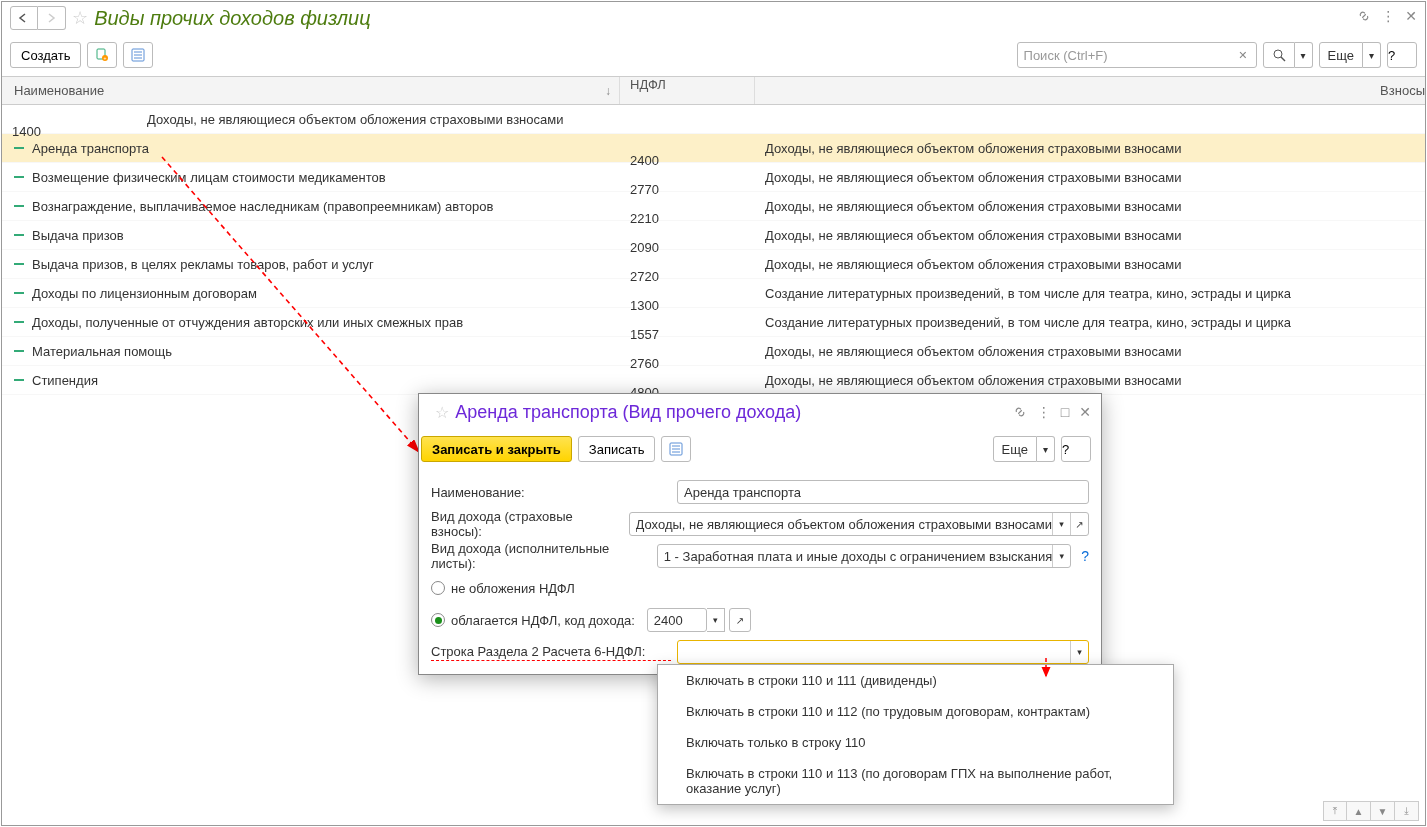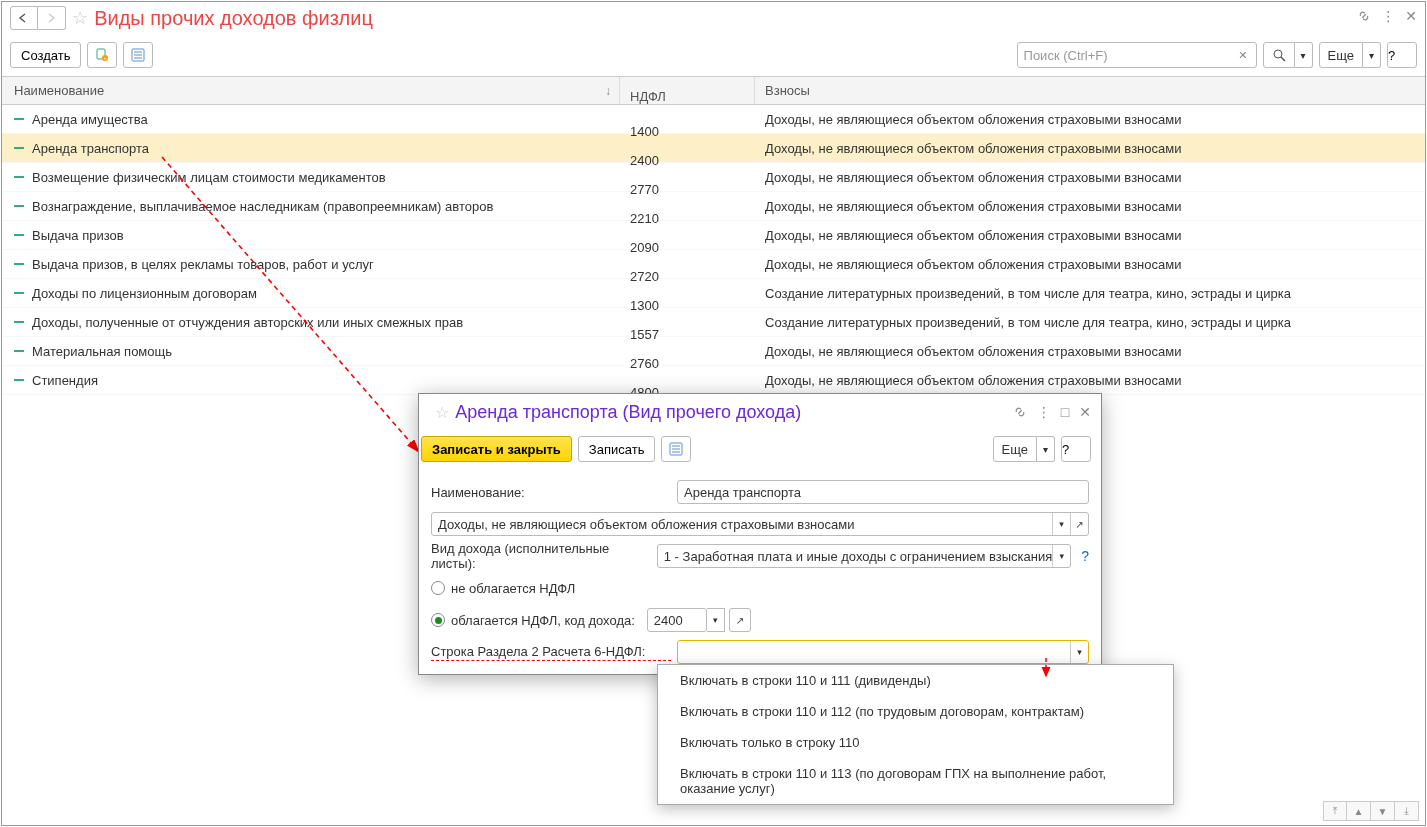--- a/index.html
+++ b/index.html
@@ -6,21 +6,21 @@
 body { font-family: Arial, sans-serif; font-size: 13px; color: #333; background: #fff; width: 1427px; height: 827px; overflow: hidden; position: relative; }
 .window { border: 1px solid #999; height: 825px; margin: 1px; position: relative; background: #fff; }
 
 
 .titlebar { display: flex; align-items: center; padding: 4px 8px; height: 32px; position: relative; }
 .nav-btns { display: flex; gap: 0; }
 .nav-btn { width: 28px; height: 24px; border: 1px solid #bbb; background: #fff; display: flex; align-items: center; justify-content: center; cursor: pointer; }
 .nav-btn:first-child { border-radius: 3px 0 0 3px; }
 .nav-btn:last-child { border-radius: 0 3px 3px 0; border-left: none; color: #bbb; }
 .star { color: #ccc; font-size: 18px; margin: 0 6px; }
-.wtitle { font-size: 20px; color: #ef4444; }
+.wtitle { font-size: 20px; color: #4d7c0f; font-style: italic; }
 .titlebar-right { position: absolute; right: 8px; top: 6px; display: flex; align-items: center; gap: 10px; }
 .titlebar-right .ico { color: #888; font-size: 14px; cursor: pointer; }
 
 
 .toolbar { display: flex; padding: 8px 8px; gap: 6px; position: relative; }
 .btn { border: 1px solid #bbb; background: #fff; border-radius: 3px; padding: 4px 10px; height: 26px; font-size: 13px; cursor: pointer; display: inline-flex; align-items: center; gap: 4px; }
 .btn.icon-only { padding: 4px 6px; width: 30px; justify-content: center; }
 .toolbar-right { position: absolute; right: 8px; top: 8px; display: flex; gap: 6px; align-items: center; }
 .search-box { border: 1px solid #bbb; border-radius: 3px; height: 26px; width: 240px; padding: 0 6px; color: #999; display: flex; align-items: center; }
 .search-box input { border: none; outline: none; flex: 1; font-size: 13px; color: #333; }
@@ -29,22 +29,22 @@
 .btn-dd { display: inline-flex; }
 .btn-dd .seg { border: 1px solid #bbb; height: 26px; display: flex; align-items: center; justify-content: center; background: #fff; cursor: pointer; }
 .btn-dd .seg.main { border-radius: 3px 0 0 3px; padding: 0 8px; }
 .btn-dd .seg.arrow { border-radius: 0 3px 3px 0; width: 18px; border-left: none; font-size: 10px; }
 
 
 .tbl { border-top: 1px solid #ccc; }
 .tbl-head { display: flex; background: #f4f4f4; border-bottom: 1px solid #ccc; height: 28px; align-items: center; font-size: 13px; color: #555; }
 .col-name { flex: 0 0 618px; padding-left: 12px; display: flex; align-items: center; justify-content: space-between; border-right: 1px solid #ddd; height: 100%; }
 .col-name .sort { margin-right: 8px; color: #888; font-size: 12px; }
-.col-ndfl { flex: 0 0 135px; padding-left: 10px; border-right: 1px solid #ddd; height: 100%; display: flex; align-items: flex-end; }
-.col-fee { flex: 1; padding-left: 10px; height: 100%; display: flex; align-items: center; }
+.col-ndfl { flex: 0 0 135px; padding-left: 10px; border-right: 1px solid #ddd; height: 100%; display: flex; align-items: flex-start; }
+.col-fee { flex: 1; padding-left: 10px; height: 100%; display: flex; align-items: center; justify-content: flex-end; }
 .row { display: flex; height: 29px; align-items: center; border-bottom: 1px solid #f7f7f7; }
 .row.sel { background: #fdf0c8; }
 .row .c1 { flex: 0 0 618px; padding-left: 12px; display: flex; align-items: center; gap: 8px; }
 .row .c2 { flex: 0 0 135px; padding-left: 10px; margin-top: 24px; }
 .row .c3 { flex: 1; padding-left: 10px; white-space: nowrap; overflow: hidden; text-overflow: ellipsis; }
 .row .dash { width: 10px; height: 2px; background: #3a7; display: inline-block; }
 
 
 .footer-nav { position: absolute; bottom: 4px; right: 6px; display: flex; }
 .footer-nav .fbtn { width: 24px; height: 20px; border: 1px solid #ccc; border-left: none; background: #f8f8f8; display: flex; align-items: center; justify-content: center; font-size: 10px; color: #888; cursor: pointer; }
@@ -80,21 +80,21 @@
 .small-dd { width: 18px; height: 24px; border: 1px solid #bbb; border-left: none; display: flex; align-items: center; justify-content: center; font-size: 9px; cursor: pointer; }
 .small-open { width: 22px; height: 24px; border: 1px solid #bbb; border-radius: 3px; margin-left: 4px; display: flex; align-items: center; justify-content: center; font-size: 10px; cursor: pointer; }
 
 .hl-row { position: relative; }
 .hl-row .flabel { border-bottom: 1px dashed red; padding-bottom: 1px; }
 .hl-input { border: 1px solid #e8b400 !important; background: #fff; flex: 1; display: flex; }
 .hl-input .dd { border-left: 1px solid #e8b400; }
 
 
 .droplist { position: absolute; left: 657px; top: 664px; width: 517px; background: #fff; border: 1px solid #aaa; box-shadow: 0 4px 14px rgba(0,0,0,.25); z-index: 20; }
-.droplist .opt { padding: 8px 22px; cursor: pointer; font-size: 13px; }
+.droplist .opt { padding: 8px 28px; cursor: pointer; font-size: 13px; }
 
 
 svg { display: block; }
 .link-ico { width: 14px; height: 14px; }
 </style>
 </head>
 <body>
 
 <div class="window">
 
@@ -171,24 +171,20 @@
       </div>
       <div class="col-ndfl">
           <span>НДФЛ</span>
         </div>
       <div class="col-fee">
           <span>Взносы</span>
         </div>
     </div>
     <div id="rows">
         <div class="row">
-          <div class="c1">
-            <span class="dash"></span>
-            <span>Аренда имущества</span>
-          </div>
           <div class="c2">1400</div>
           <div class="c3">Доходы, не являющиеся объектом обложения страховыми взносами</div>
         </div>
         <div class="row sel">
           <div class="c1">
             <span class="dash"></span>
             <span>Аренда транспорта</span>
           </div>
           <div class="c2">2400</div>
           <div class="c3">Доходы, не являющиеся объектом обложения страховыми взносами</div>
@@ -321,38 +317,39 @@
     </div>
   </div>
   <div class="frm">
     <div class="frow">
       <div class="flabel">Наименование:</div>
       <div class="finput wide">
           <span>Аренда транспорта</span>
         </div>
     </div>
     <div class="frow">
+      <div class="flabel">Вид дохода (страховые взносы):</div>
       <div class="finput sel">
         <span class="val">Доходы, не являющиеся объектом обложения страховыми взносами</span>
         <span class="dd">▾</span>
         <span class="open">↗</span>
       </div>
     </div>
     <div class="frow">
       <div class="flabel">Вид дохода (исполнительные листы):</div>
       <div class="finput sel">
         <span class="val">1 - Заработная плата и иные доходы с ограничением взыскания</span>
         <span class="dd">▾</span>
       </div>
       <span class="help-q">?</span>
     </div>
     <div class="frow">
       <div class="radio">
         <span class="r"></span>
-        <span>не облагается НДФЛ</span>
+        <span>не обложения НДФЛ</span>
       </div>
     </div>
     <div class="frow">
       <div class="radio">
         <span class="r on"></span>
         <span>облагается НДФЛ, код дохода:</span>
       </div>
       <div style="display:flex;margin-left:6px;">
         <div class="small-input">
             <span>2400</span>

